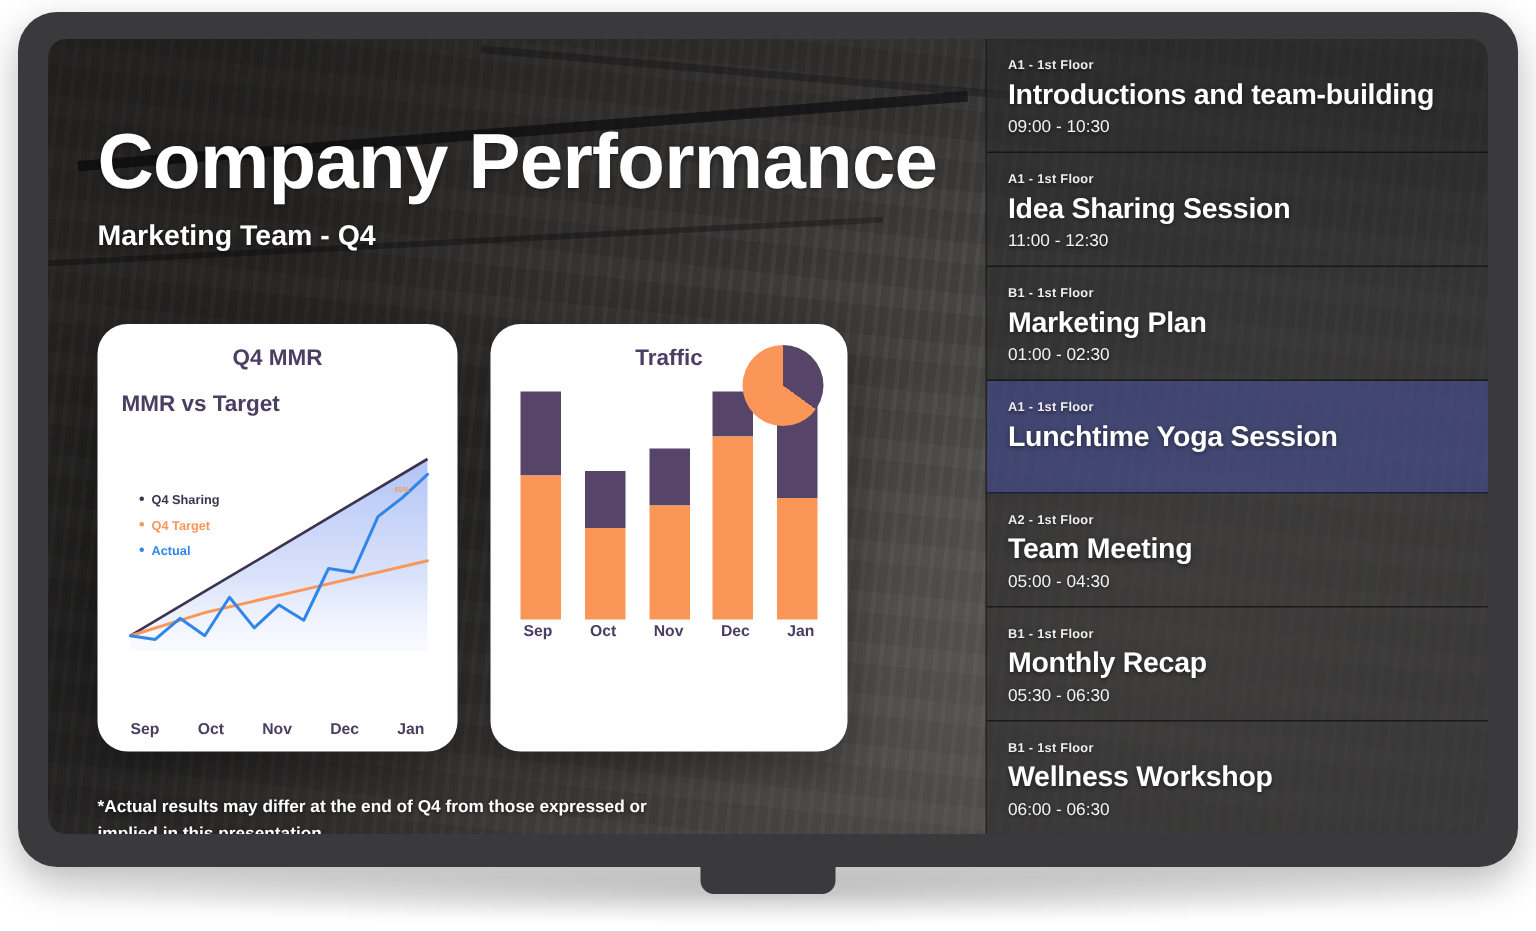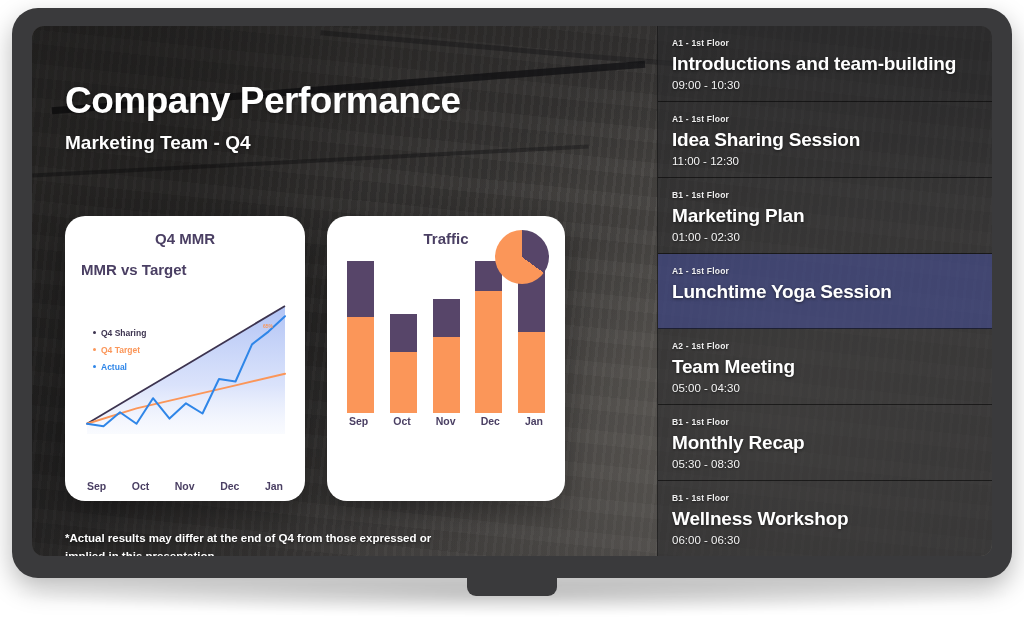--- a/index.html
+++ b/index.html
@@ -37,21 +37,21 @@
       radial-gradient(circle at 78% 72%, rgba(150,145,135,.30), rgba(0,0,0,0) 45%),
       radial-gradient(circle at 16% 22%, rgba(0,0,0,.38), rgba(0,0,0,0) 55%),
       linear-gradient(90deg, rgba(0,0,0,.30) 0%, rgba(0,0,0,0) 35%); }
   .beam{ position:absolute; background:rgba(18,18,20,.75); }
   .b1{ left:2%; top:11%; width:62%; height:7px; transform:rotate(-4.5deg); }
   .b2{ left:0%; top:25%; width:58%; height:4px; transform:rotate(-3deg); opacity:.55; }
   .b3{ left:30%; top:4%; width:40%; height:5px; transform:rotate(5deg); opacity:.5; }
 
   .slide{ position:relative; flex:0 0 625px; height:100%; padding:56px 0 0 33px;
     color:#fff; z-index:2; }
-  .deck-title{ font-size:37px; font-weight:700; letter-spacing:-.5px;
+  .deck-title{ font-size:52px; font-weight:700; letter-spacing:-.5px;
     line-height:1; text-shadow:0 1px 3px rgba(0,0,0,.45); }
   .deck-sub{ margin-top:13px; font-size:19px; font-weight:600;
     text-shadow:0 1px 3px rgba(0,0,0,.45); }
 
   
   .cards{ position:absolute; left:33px; top:190px; display:flex; gap:22px; }
   .card{ background:#fff; border-radius:20px; box-shadow:0 10px 26px rgba(0,0,0,.30);
     padding:14px 16px 12px; }
   .card-mmr{ width:240px; height:285px; }
   .card-traffic{ width:238px; height:285px; position:relative; }
@@ -230,21 +230,21 @@
               <div class="ag-name">Lunchtime Yoga Session</div>
             </div>
             <div class="ag-row">
               <div class="ag-room">A2 - 1st Floor</div>
               <div class="ag-name">Team Meeting</div>
               <div class="ag-time">05:00 - 04:30</div>
             </div>
             <div class="ag-row">
               <div class="ag-room">B1 - 1st Floor</div>
               <div class="ag-name">Monthly Recap</div>
-              <div class="ag-time">05:30 - 08:30</div>
+              <div class="ag-time">05:30 - 06:30</div>
             </div>
             <div class="ag-row">
               <div class="ag-room">B1 - 1st Floor</div>
               <div class="ag-name">Wellness Workshop</div>
               <div class="ag-time">06:00 - 06:30</div>
             </div>
           </div>
 
       </div>
     </div>

